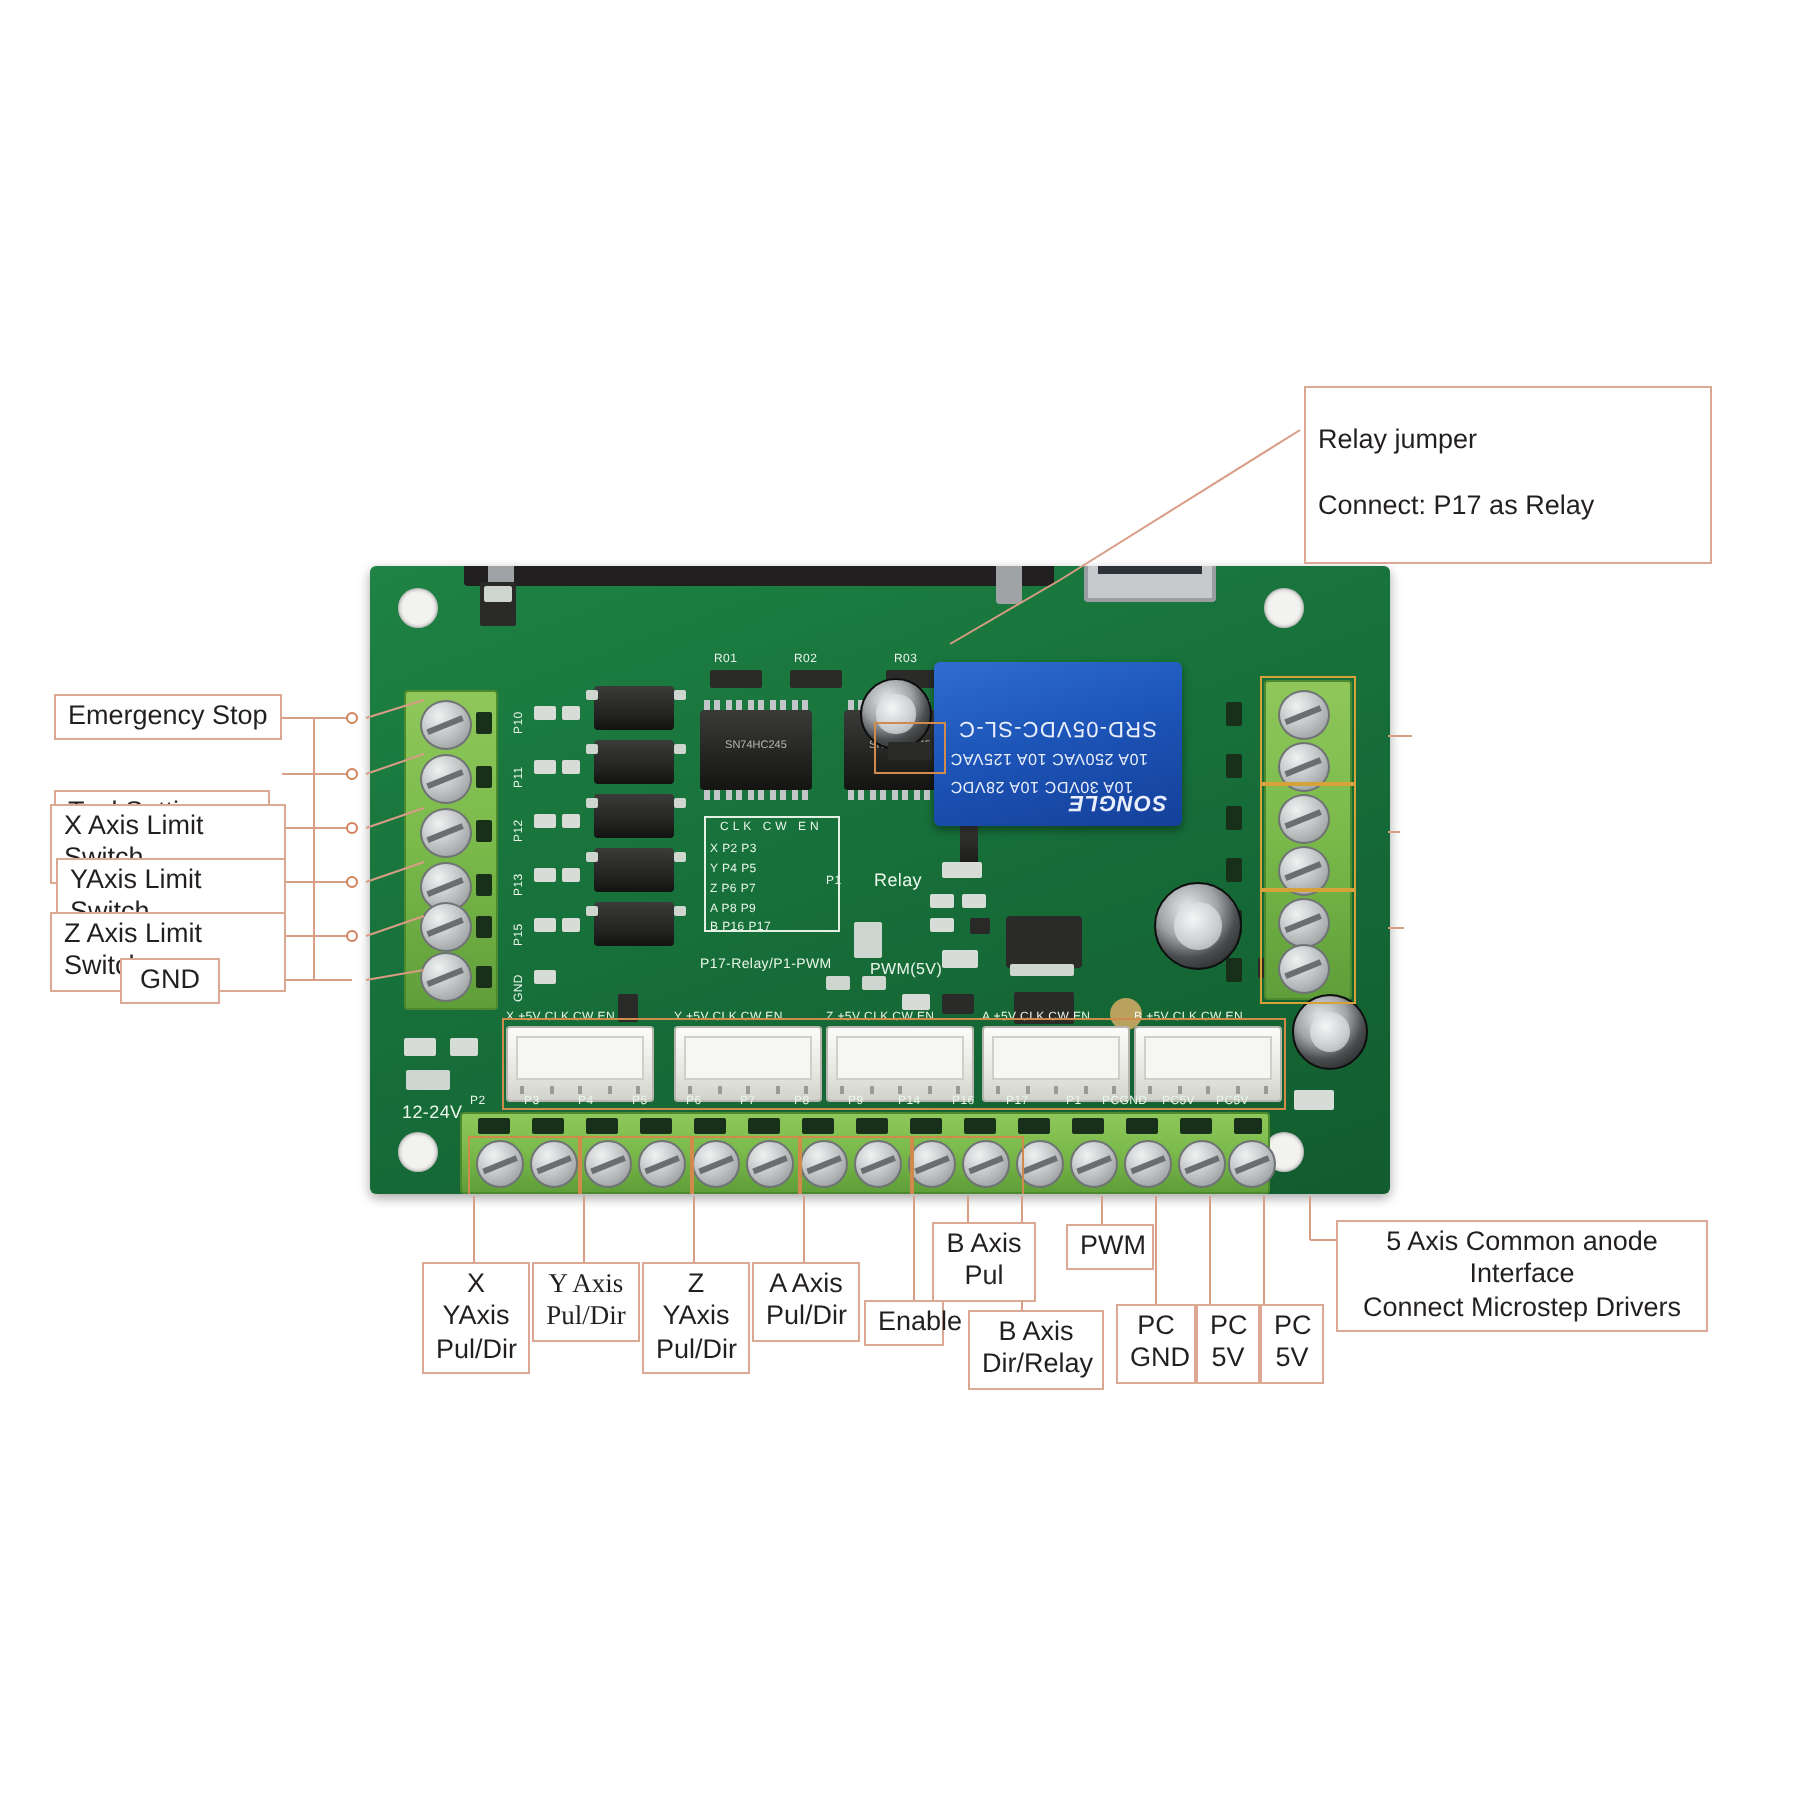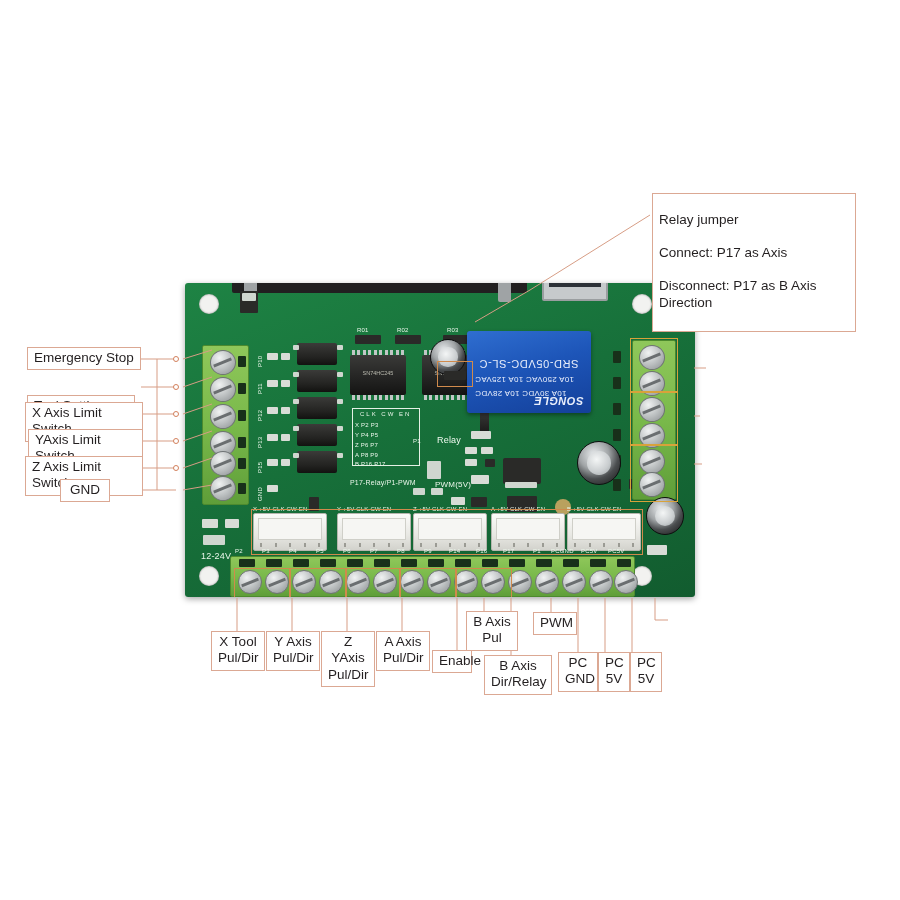--- a/index.html
+++ b/index.html
@@ -627,39 +627,40 @@
 
   <div class="callout lft" style="left:27px;  top:347px; width:114px;">Emergency Stop</div>
   <div class="callout lft" style="left:27px;  top:395px; width:108px;">Tool Setting</div>
   <div class="callout lft" style="left:25px;  top:402px; width:118px;">X Axis Limit Switch</div>
   <div class="callout lft" style="left:28px;  top:429px; width:115px;">YAxis Limit Switch</div>
   <div class="callout lft" style="left:25px;  top:456px; width:118px;">Z Axis Limit Switch</div>
   <div class="callout ctr" style="left:60px;  top:479px; width:50px;">GND</div>
 
   <div class="callout lft" style="left:652px; top:193px; width:204px;">
     <div>Relay jumper</div>
-    <div>Connect: P17 as Axis</div>
-    <div>Disconnect: P17 as B Axis Direction</div>
+    <div>Connect: P17 as Relay</div>
   </div>
 
 
-  <div class="callout ctr" style="left:211px; top:631px; width:54px;">X Tool
+  <div class="callout ctr" style="left:211px; top:631px; width:54px;">X YAxis
 Pul/Dir</div>
-  <div class="callout ctr" style="left:266px; top:631px; width:54px;">Y Axis
+  <div class="callout ctr" style="left:266px; top:631px; width:54px;font-family:Liberation Serif, serif;">Y Axis
 Pul/Dir</div>
   <div class="callout ctr" style="left:321px; top:631px; width:54px;">Z YAxis
 Pul/Dir</div>
   <div class="callout ctr" style="left:376px; top:631px; width:54px;">A Axis
 Pul/Dir</div>
   <div class="callout ctr" style="left:432px; top:650px; width:40px;">Enable</div>
   <div class="callout ctr" style="left:466px; top:611px; width:52px;">B Axis
 Pul</div>
   <div class="callout ctr" style="left:484px; top:655px; width:68px;">B Axis
 Dir/Relay</div>
   <div class="callout ctr" style="left:533px; top:612px; width:44px;">PWM</div>
   <div class="callout ctr" style="left:558px; top:652px; width:40px;">PC
 GND</div>
   <div class="callout ctr" style="left:598px; top:652px; width:32px;">PC
 5V</div>
   <div class="callout ctr" style="left:630px; top:652px; width:32px;">PC
 5V</div>
+  <div class="callout ctr" style="left:668px; top:610px; width:186px;">5 Axis Common anode Interface
+Connect Microstep Drivers</div>
 
 </div>
 
 </body></html>

